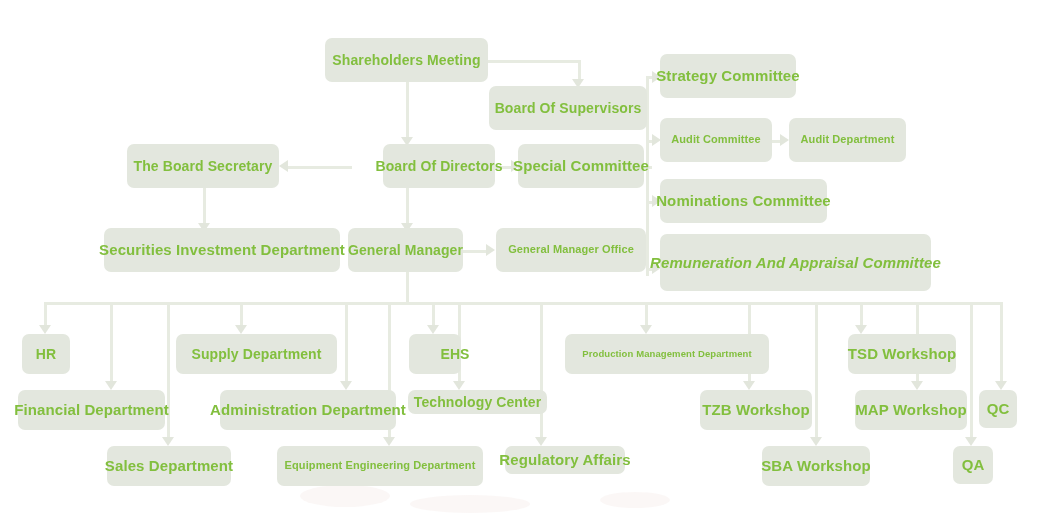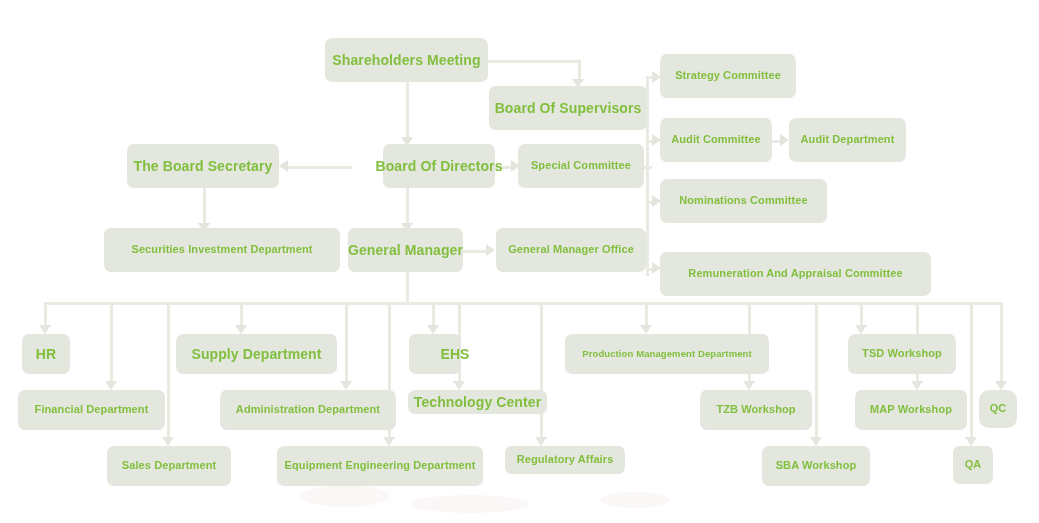--- a/index.html
+++ b/index.html
@@ -32,21 +32,21 @@
     border-radius: 7px;
     display: flex;
     align-items: center;
     justify-content: center;
     text-align: center;
     color: #82bf3e;
     font-weight: bold;
     letter-spacing: 0.1px;
     line-height: 1.05;
     padding: 0 6px;
-    font-size: 11px;
+    font-size: 15px;
     white-space: nowrap;
   }
   .node.sm { font-size: 11px; }
   .node.xs { font-size: 9.5px; margin-left: 16px; }
   .node.lg { font-size: 14px; }
 
   
   .ln {
     position: absolute;
     background: #e7ebe1;
@@ -185,21 +185,21 @@
   <div class="node" style="left:518px;top:144px;width:126px;height:44px;">Special Committee</div>
 
   <div class="node" style="left:660px;top:54px;width:136px;height:44px;">Strategy Committee</div>
 
   <div class="node sm" style="left:660px;top:118px;width:112px;height:44px;">Audit Committee</div>
 
   <div class="node sm" style="left:789px;top:118px;width:117px;height:44px;">Audit Department</div>
 
   <div class="node" style="left:660px;top:179px;width:167px;height:44px;">Nominations Committee</div>
 
-  <div class="node" style="left:660px;top:252px;width:271px;height:44px;">Remuneration And Appraisal Committee</div>
+  <div class="node" style="left:660px;top:234px;width:271px;height:57px;font-style:italic;">Remuneration And Appraisal Committee</div>
 
   <div class="node" style="left:104px;top:228px;width:236px;height:44px;">Securities Investment Department</div>
 
   <div class="node lg" style="left:348px;top:228px;width:115px;height:44px;">General Manager</div>
 
   <div class="node sm" style="left:496px;top:228px;width:150px;height:44px;">General Manager Office</div>
 
   <div class="node lg" style="left:22px;top:334px;width:48px;height:40px;">HR</div>
 
   <div class="node" style="left:18px;top:390px;width:147px;height:40px;">Financial Department</div>
@@ -221,17 +221,17 @@
   <div class="node xs" style="left:549px;top:334px;width:204px;height:40px;">Production Management Department</div>
 
   <div class="node" style="left:700px;top:390px;width:112px;height:40px;">TZB Workshop</div>
 
   <div class="node" style="left:762px;top:446px;width:108px;height:40px;">SBA Workshop</div>
 
   <div class="node" style="left:848px;top:334px;width:108px;height:40px;">TSD Workshop</div>
 
   <div class="node" style="left:855px;top:390px;width:112px;height:40px;">MAP Workshop</div>
 
-  <div class="node" style="left:979px;top:390px;width:38px;height:38px;border-radius:10px;">QC</div>
+  <div class="node" style="left:979px;top:390px;width:38px;height:38px;">QC</div>
 
   <div class="node" style="left:953px;top:446px;width:40px;height:38px;">QA</div>
 
 </div>
 
 </body></html>

